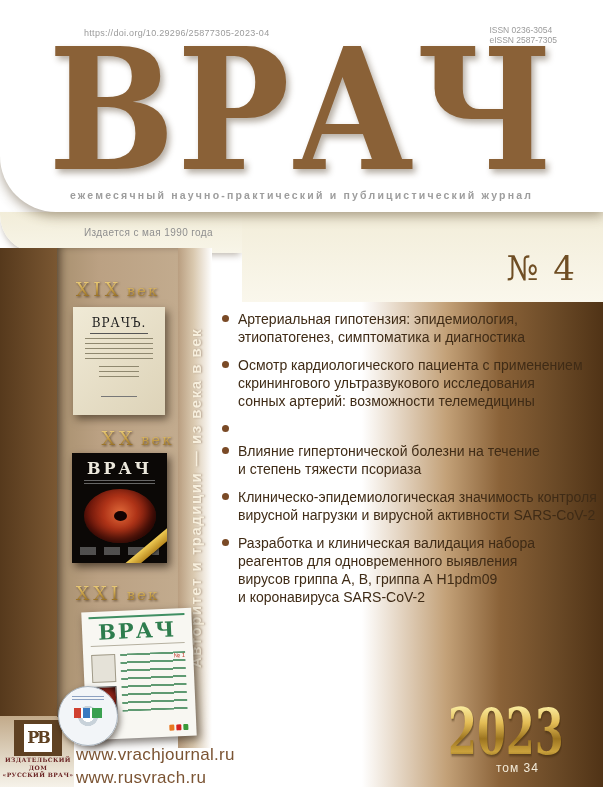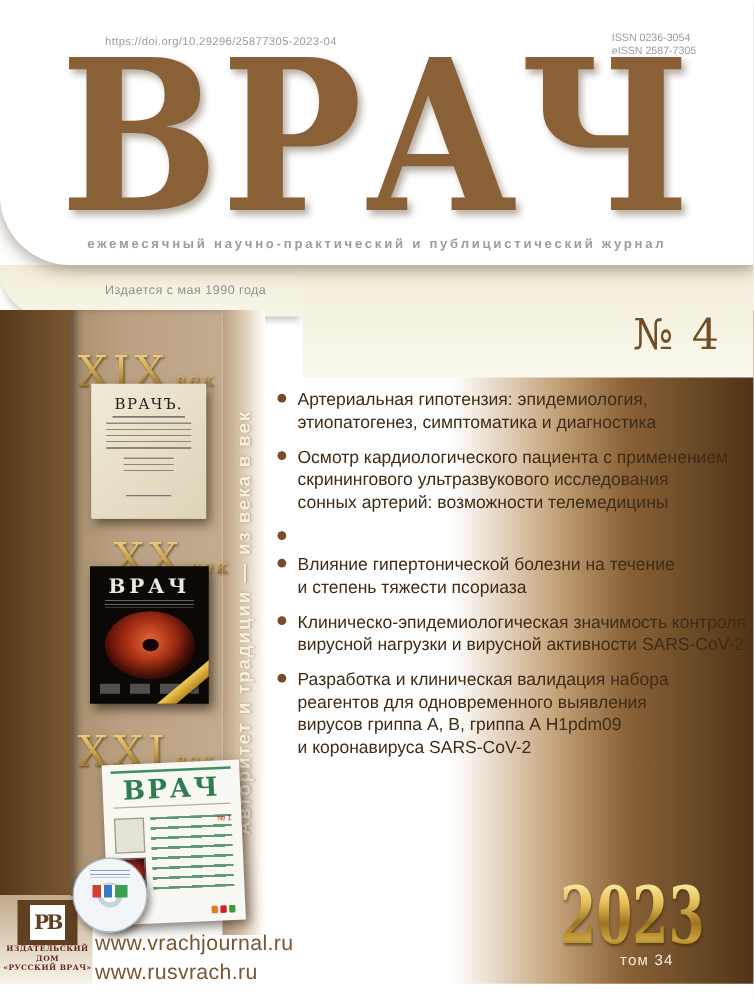--- a/index.html
+++ b/index.html
@@ -59,21 +59,21 @@
     box-shadow:inset 6px 0 8px -3px rgba(20,10,0,.55);
   }
   .era-label{
     position:absolute;left:0;width:121px;text-align:center;white-space:nowrap;
   }
   .gold-text{
     background:linear-gradient(180deg,#f0d382 10%,#c9a24a 50%,#8a6420 90%);
     -webkit-background-clip:text;background-clip:text;color:transparent;
     filter:drop-shadow(1px 1px 1px rgba(40,20,0,.6));
   }
-  .era-num{font-family:"DejaVu Serif",serif;font-size:34px;letter-spacing:4px;}
+  .era-num{font-family:"DejaVu Serif",serif;font-size:19px;letter-spacing:4px;}
   .era-word{font-family:"DejaVu Serif",serif;font-size:15px;letter-spacing:2px;}
   
   .cover19{
     position:absolute;left:16px;top:59px;width:92px;height:108px;
     background:linear-gradient(135deg,#f0ead6,#ddd3b8);
     box-shadow:3px 4px 8px rgba(30,18,5,.55);text-align:center;
   }
   .c19-title{font-family:"DejaVu Serif",serif;font-size:12px;color:#1d1d1d;letter-spacing:1px;margin-top:9px;}
   .c19-rule{width:58px;height:1px;background:#555;margin:3px auto 4px;}
   .c19-lines{height:22px;margin:2px 12px;background:repeating-linear-gradient(180deg,#8f886f 0 1px,transparent 1px 5px);}

